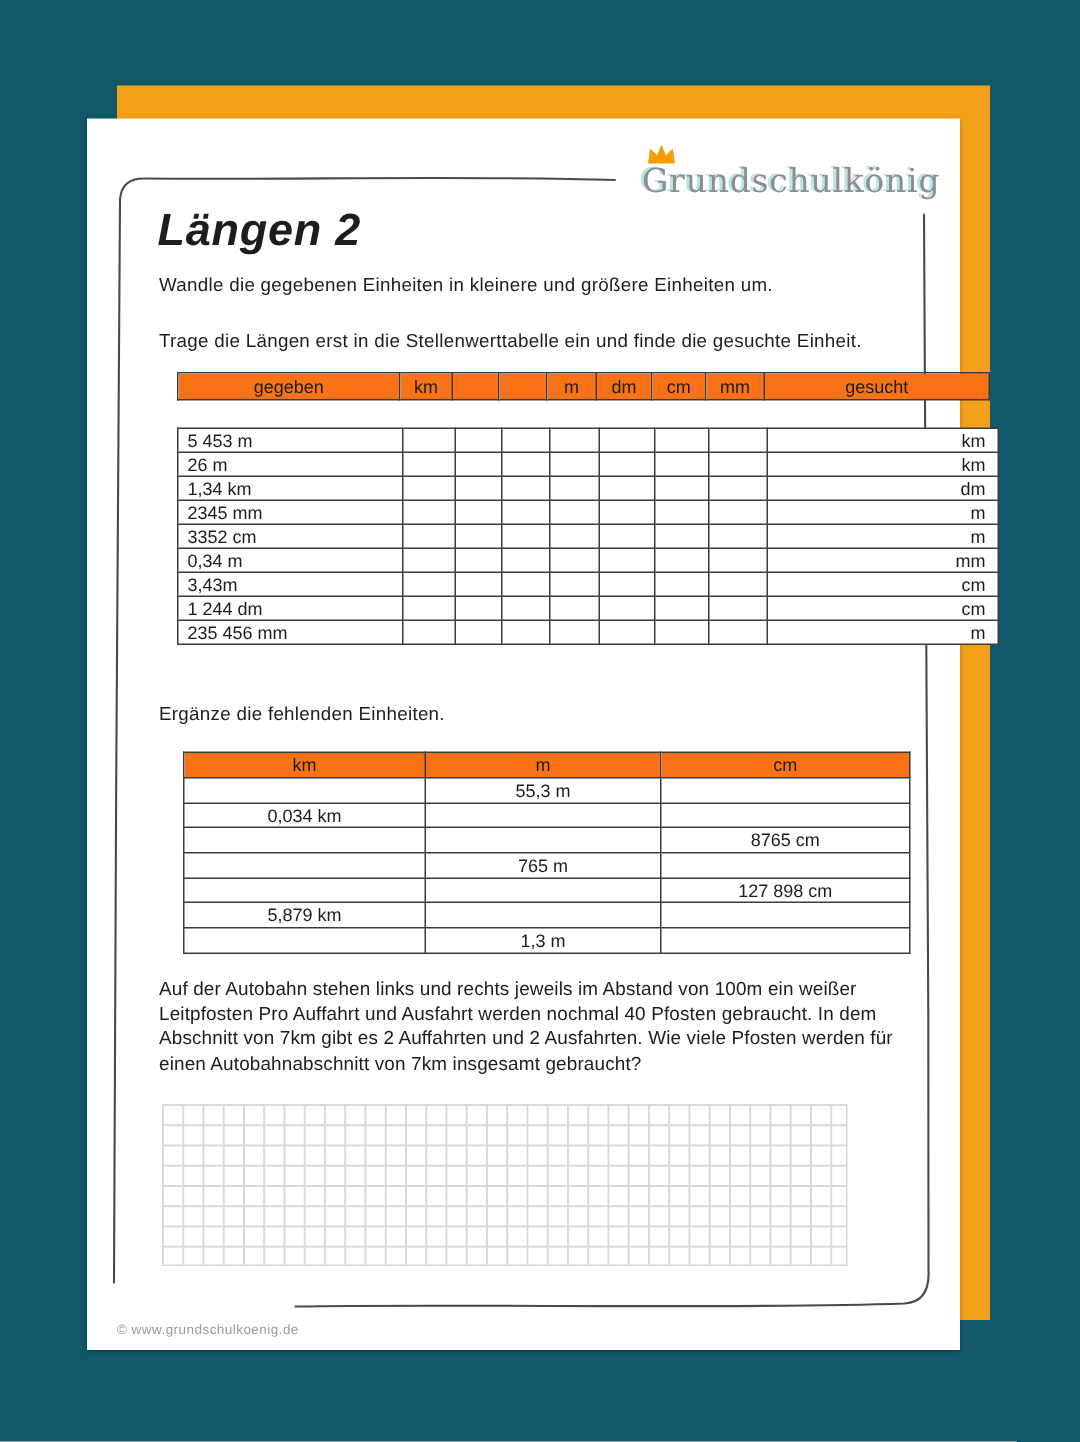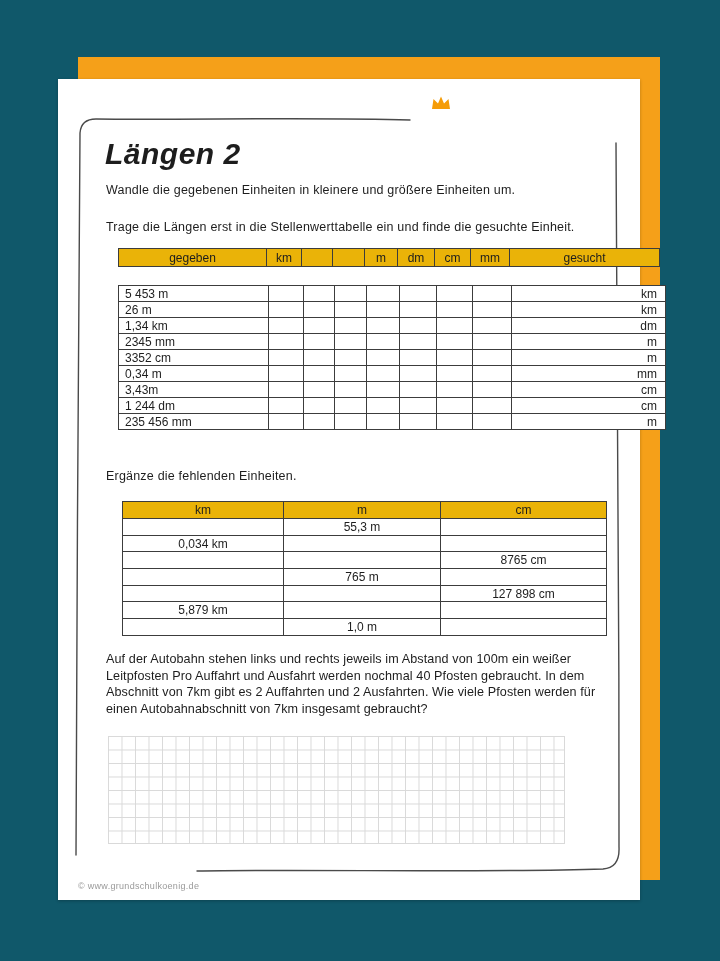--- a/index.html
+++ b/index.html
@@ -30,21 +30,21 @@
   }
   .crown{position:absolute;left:6px;top:-6px;width:22px;height:15px;}
 
   .ws-title{position:absolute;left:47px;top:58px;font-size:30px;font-weight:600;letter-spacing:0.5px;font-style:italic;}
   .intro{position:absolute;left:48px;font-size:12.5px;letter-spacing:0.2px;}
   #intro1{top:104px;}
   #intro2{top:141px;}
 
   table{border-collapse:collapse;table-layout:fixed;}
   td{border:1px solid #3c3c3c;font-size:12px;padding:0 4px;overflow:hidden;white-space:nowrap;}
-  .hdr td{background:#eab308;text-align:center;height:17px;}
+  .hdr td{background:#f97316;text-align:center;height:17px;}
   .t1 {position:absolute;left:60px;width:460px;}
   #t1-head{top:169px;}
   #t1-body{top:206px;}
   #t1-body td{height:15px;background:#fff;}
   #t1-body td.c0{text-align:left;padding-left:6px;}
   #t1-body td.c8{text-align:right;padding-right:8px;}
   .c0{width:139px;} .c1{width:26px;} .c2{width:22px;} .c3{width:23px;} .c4{width:24px;}
   .c5{width:28px;} .c6{width:27px;} .c7{width:30px;} .c8{width:141px;}
 
   .section2-title{position:absolute;left:48px;top:390px;font-size:12.5px;letter-spacing:0.2px;}
@@ -79,20 +79,21 @@
 
   <svg class="frame-svg" viewBox="0 0 582 821">
     <path d="M352 41 C 260 38, 130 41, 38 40 Q 23 40, 22 54 C 20 250, 19 560, 18 776" fill="none" stroke="#4a4a4a" stroke-width="1.4" stroke-linecap="round"></path>
     <path d="M558 64 C 560 210, 561 510, 561 768 Q 562 789, 545 790 C 430 794, 248 790, 139 792" fill="none" stroke="#4a4a4a" stroke-width="1.4" stroke-linecap="round"></path>
   </svg>
 
   <div class="logo">
     <svg class="crown" viewBox="0 0 22 15">
       <path d="M2,14 L3.5,4 L8,8.5 L11,1.5 L14,8.5 L18.5,4 L20,14 Z" fill="#f59c07"></path>
     </svg>
+    <div class="logo-text">Grundschulkönig</div>
   </div>
 
   <div class="ws-title">Längen 2</div>
   <div class="intro" id="intro2">Trage die Längen erst in die Stellenwerttabelle ein und finde die gesuchte Einheit.</div>
   <div class="intro" id="intro1">Wandle die gegebenen Einheiten in kleinere und größere Einheiten um.</div>
 
   <table class="t1" id="t1-head">
     <tbody>
         <tr class="hdr">
           <td class="c0">gegeben</td>
@@ -246,21 +247,21 @@
           <td class="d1"></td>
           <td class="d2">127 898 cm</td>
         </tr>
         <tr>
           <td class="d0">5,879 km</td>
           <td class="d1"></td>
           <td class="d2"></td>
         </tr>
         <tr>
           <td class="d0"></td>
-          <td class="d1">1,0 m</td>
+          <td class="d1">1,3 m</td>
           <td class="d2"></td>
         </tr>
       </tbody>
   </table>
 
   <div class="word-problem">Auf der Autobahn stehen links und rechts jeweils im Abstand von 100m ein weißer Leitpfosten Pro Auffahrt und Ausfahrt werden nochmal 40 Pfosten gebraucht. In dem Abschnitt von 7km gibt es 2 Auffahrten und 2 Ausfahrten. Wie viele Pfosten werden für einen Autobahnabschnitt von 7km insgesamt gebraucht?</div>
 
   <div class="work-grid"></div>
 
   <div class="footer">© www.grundschulkoenig.de</div>

